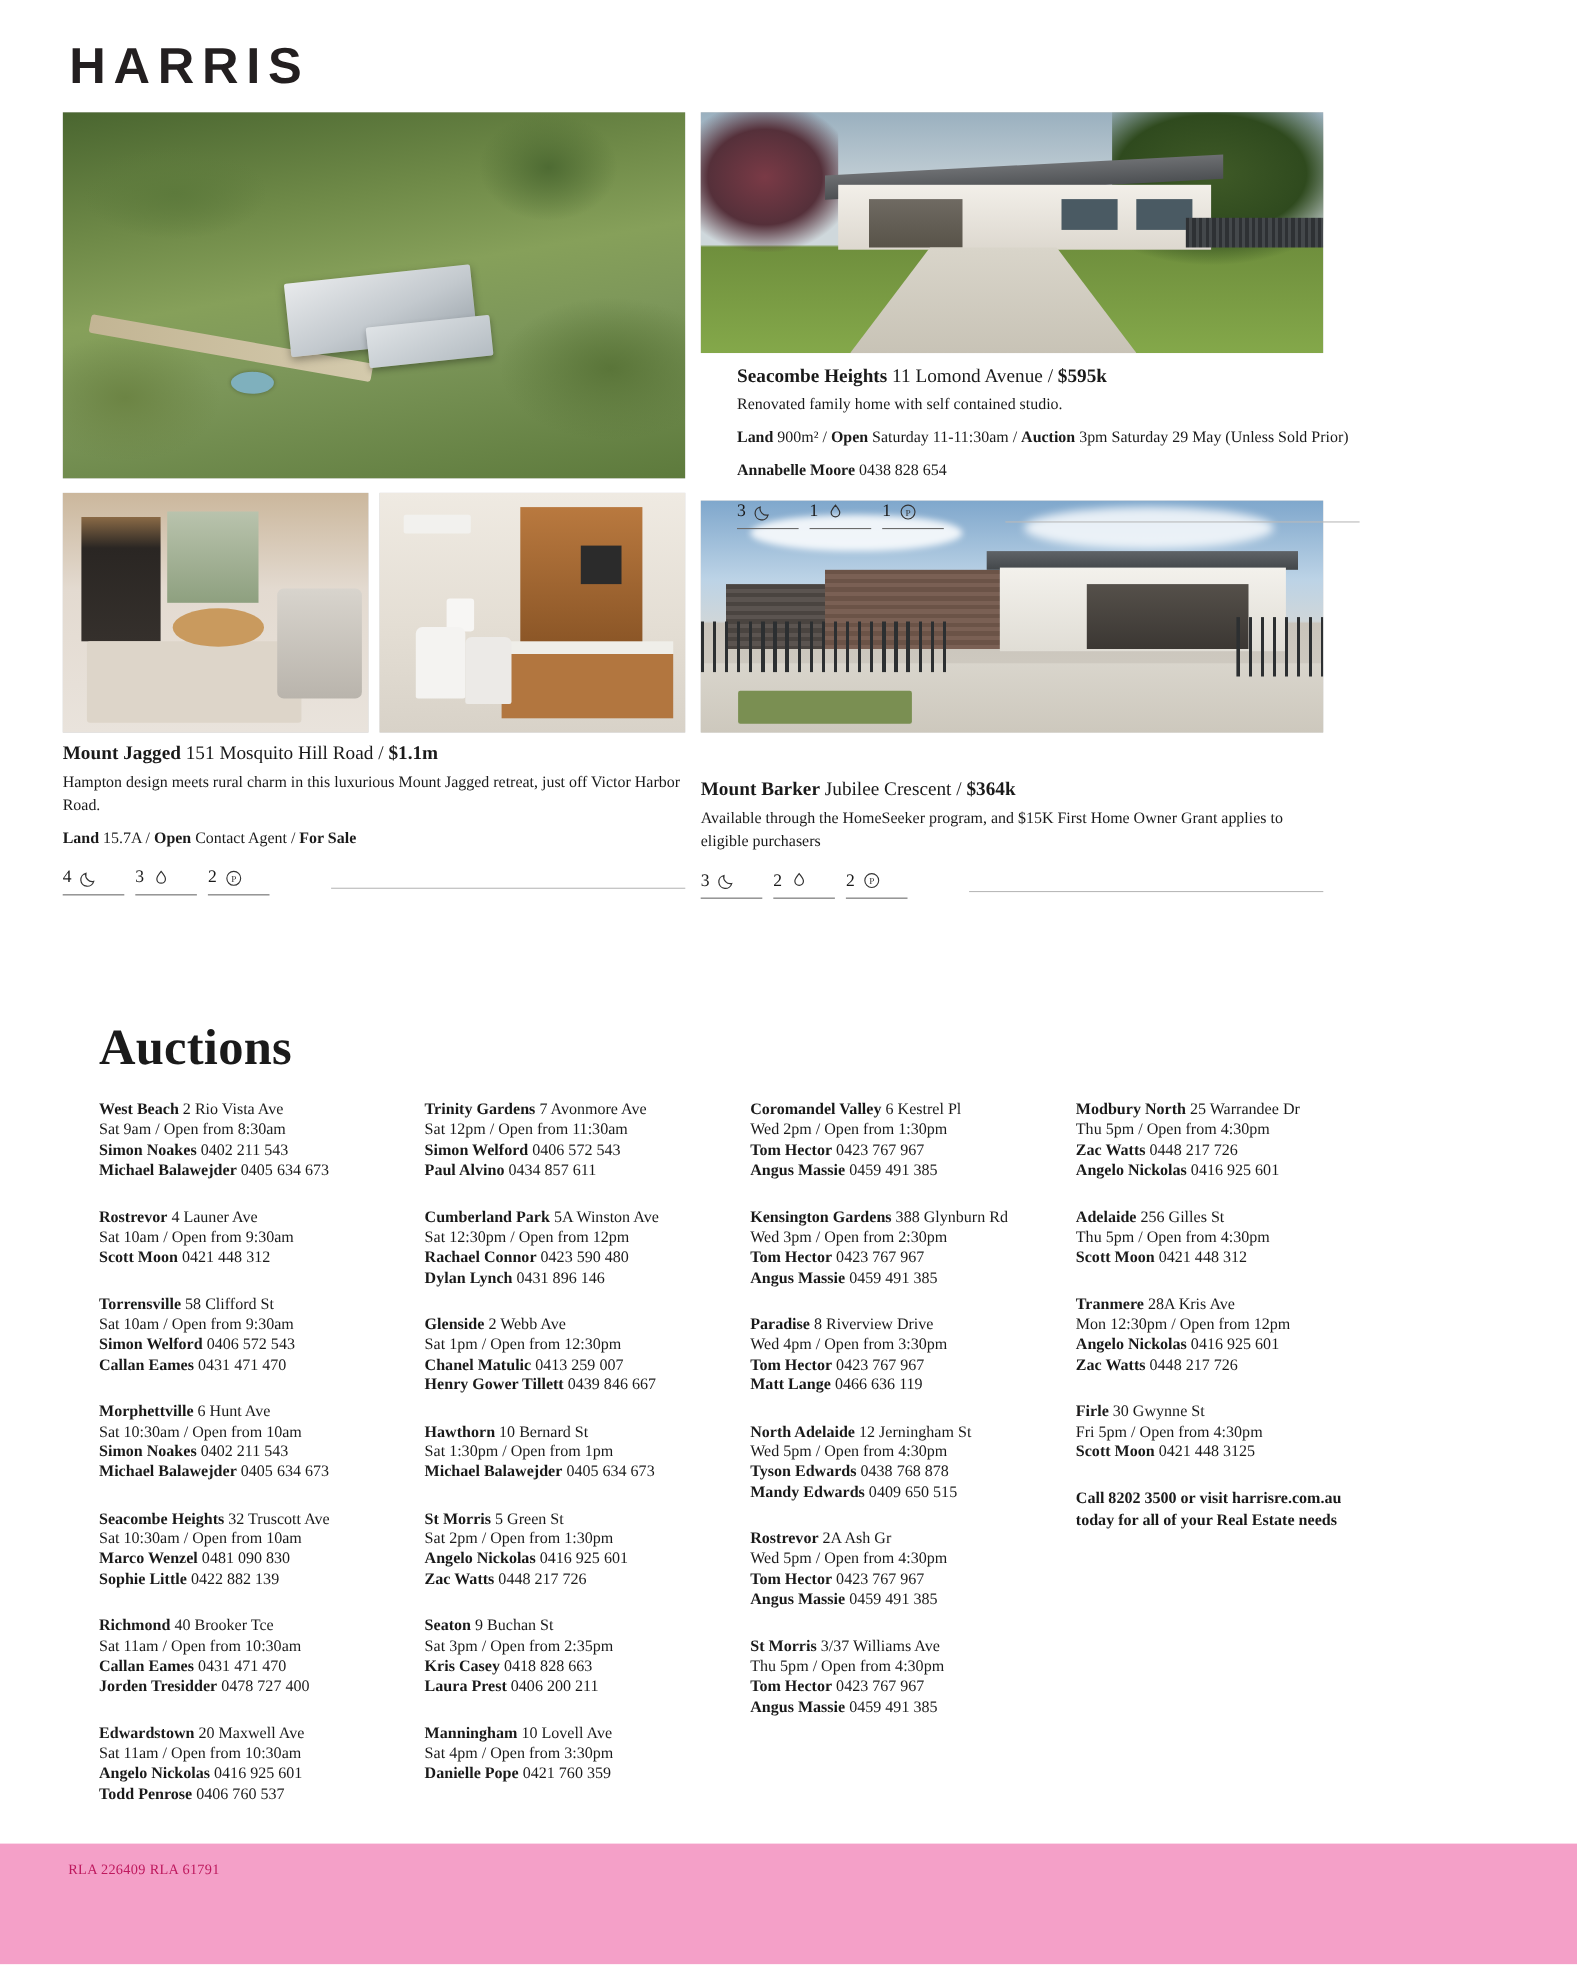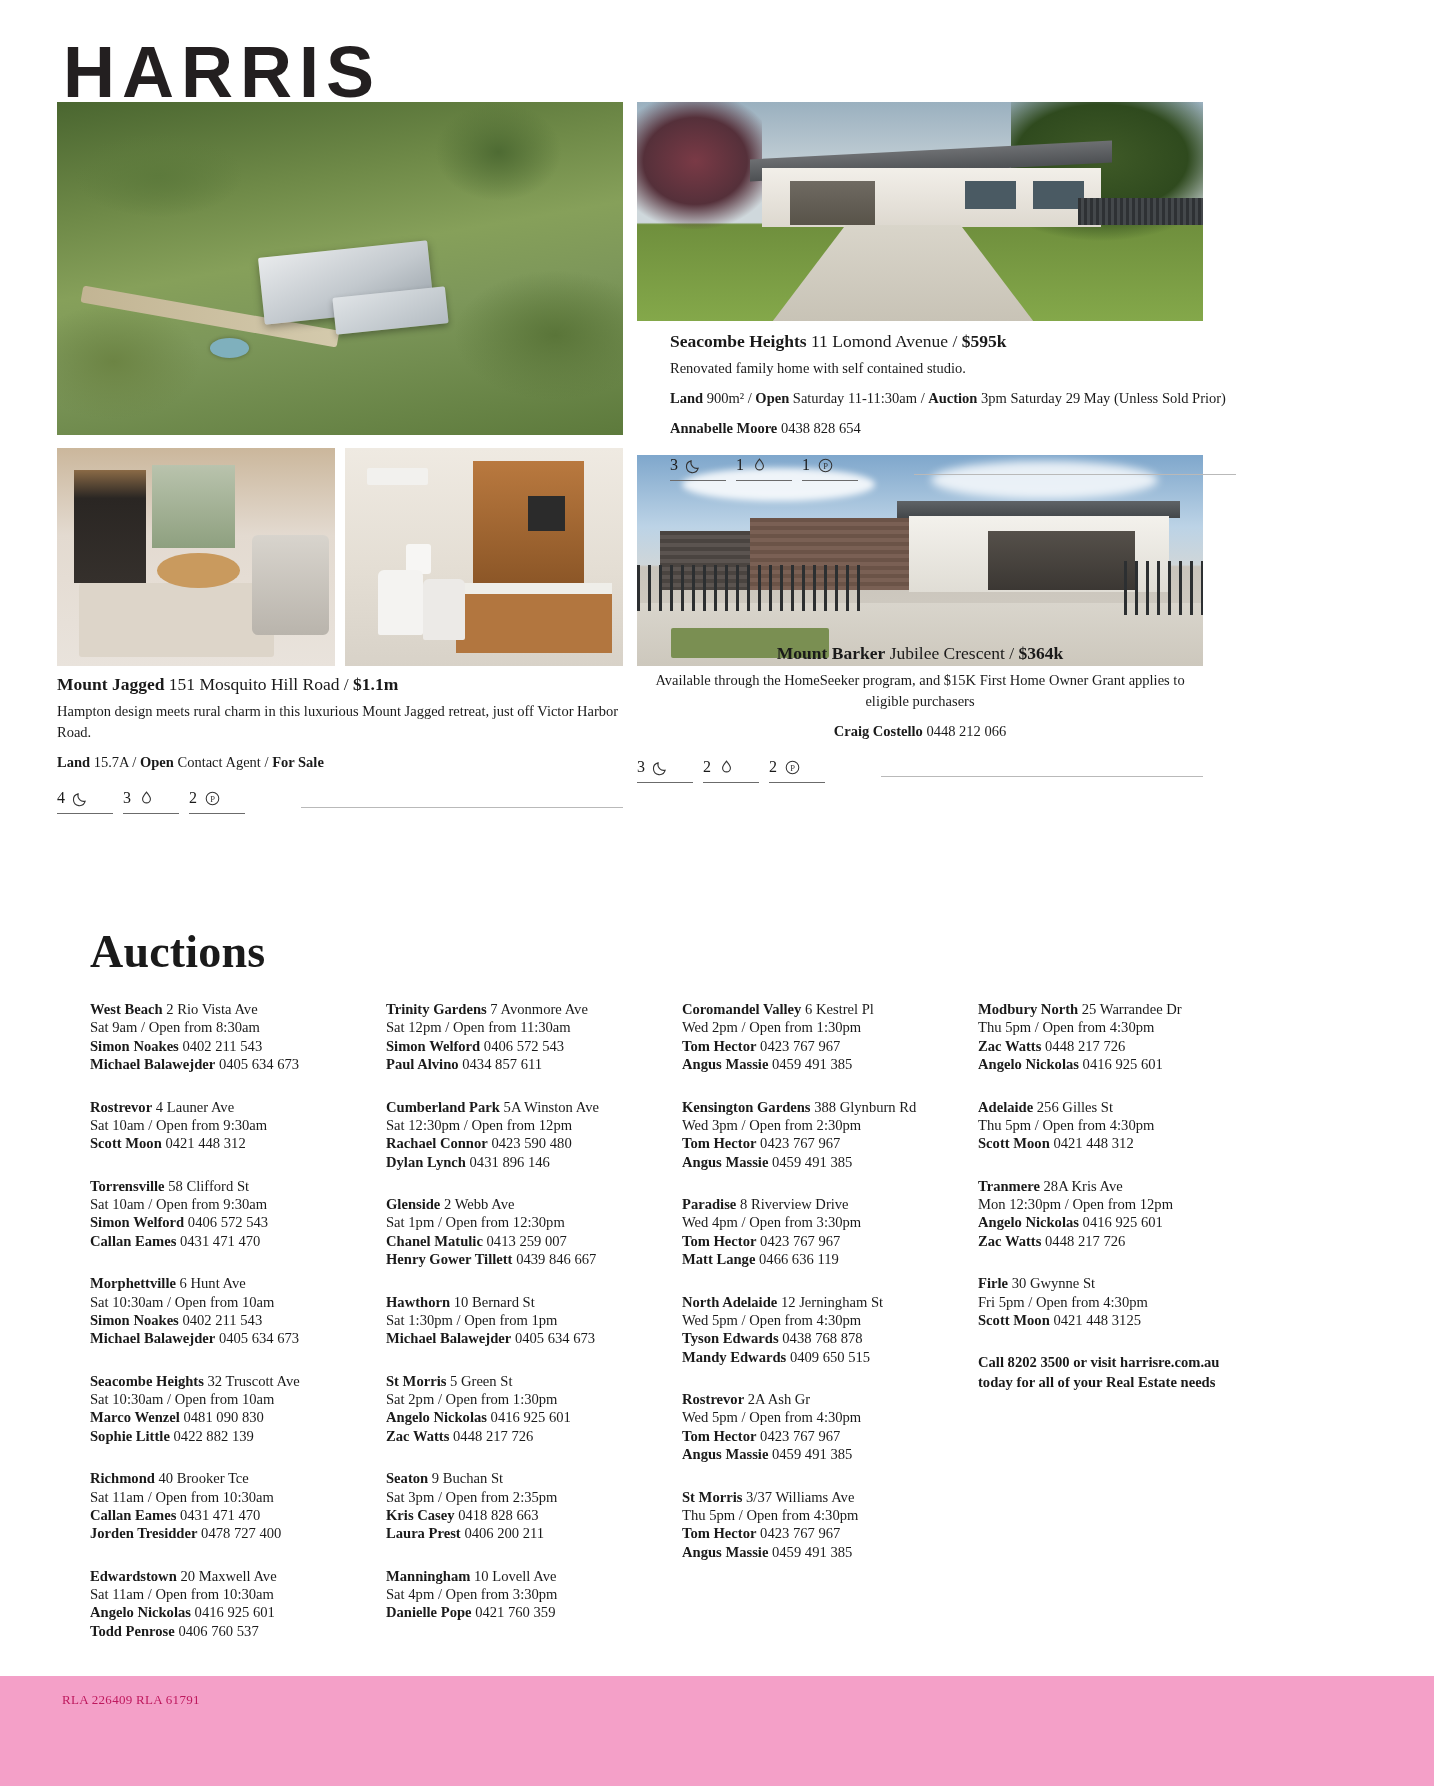--- a/index.html
+++ b/index.html
@@ -11,21 +11,21 @@
     color: #1a1a1a;
   }
   .page { position: relative; width: 1434px; height: 1786px; background: #fff; overflow: hidden; }
 
   
   .logo {
     position: absolute;
     left: 63px; top: 36px;
     font-family: "Liberation Sans", sans-serif;
     font-weight: bold;
-    font-size: 72px;
+    font-size: 46px;
     letter-spacing: 7px;
     color: #231f20;
     line-height: 1;
   }
 
   
   .photo { position: absolute; overflow: hidden; background: #cfcfcf; }
 
   
   #photo-mtjagged-aerial { left:57px; top:102px; width:566px; height:333px; }
@@ -327,32 +327,28 @@
           <svg width="17" height="17" viewBox="0 0 20 20">
               <circle cx="10" cy="10" r="7.4" fill="none" stroke="#333" stroke-width="1.2"></circle>
               <text x="10" y="14" font-size="10" text-anchor="middle" font-family="Liberation Serif, serif" fill="#333">P</text>
             </svg>
         </span>
       </div>
       <div class="rule-after"></div>
     </div>
   </div>
 
-  <div class="listing" id="listing-mtbarker" style="left:637px; top:642px; width:566px;text-align:center;">
+  <div class="listing" id="listing-mtbarker" style="left:637px; top:706px; width:566px;">
     <div class="title">
       <b>Mount Barker</b>
       <span>Jubilee Crescent</span>
       <span>/</span>
       <b>$364k</b>
     </div>
     <div class="desc">Available through the HomeSeeker program, and $15K First Home Owner Grant applies to eligible purchasers</div>
-    <div class="agents">
-      <b>Craig Costello</b>
-      <span>0448 212 066</span>
-    </div>
     <div class="features">
       <div class="feat">
         <span class="num">3</span>
         <span class="gl">
           <svg width="17" height="17" viewBox="0 0 20 20">
               <path d="M15.5 13.2A7 7 0 0 1 7.2 4.6a7 7 0 1 0 8.3 8.6z" fill="none" stroke="#333" stroke-width="1.3"></path>
             </svg>
         </span>
       </div>
       <div class="feat">

